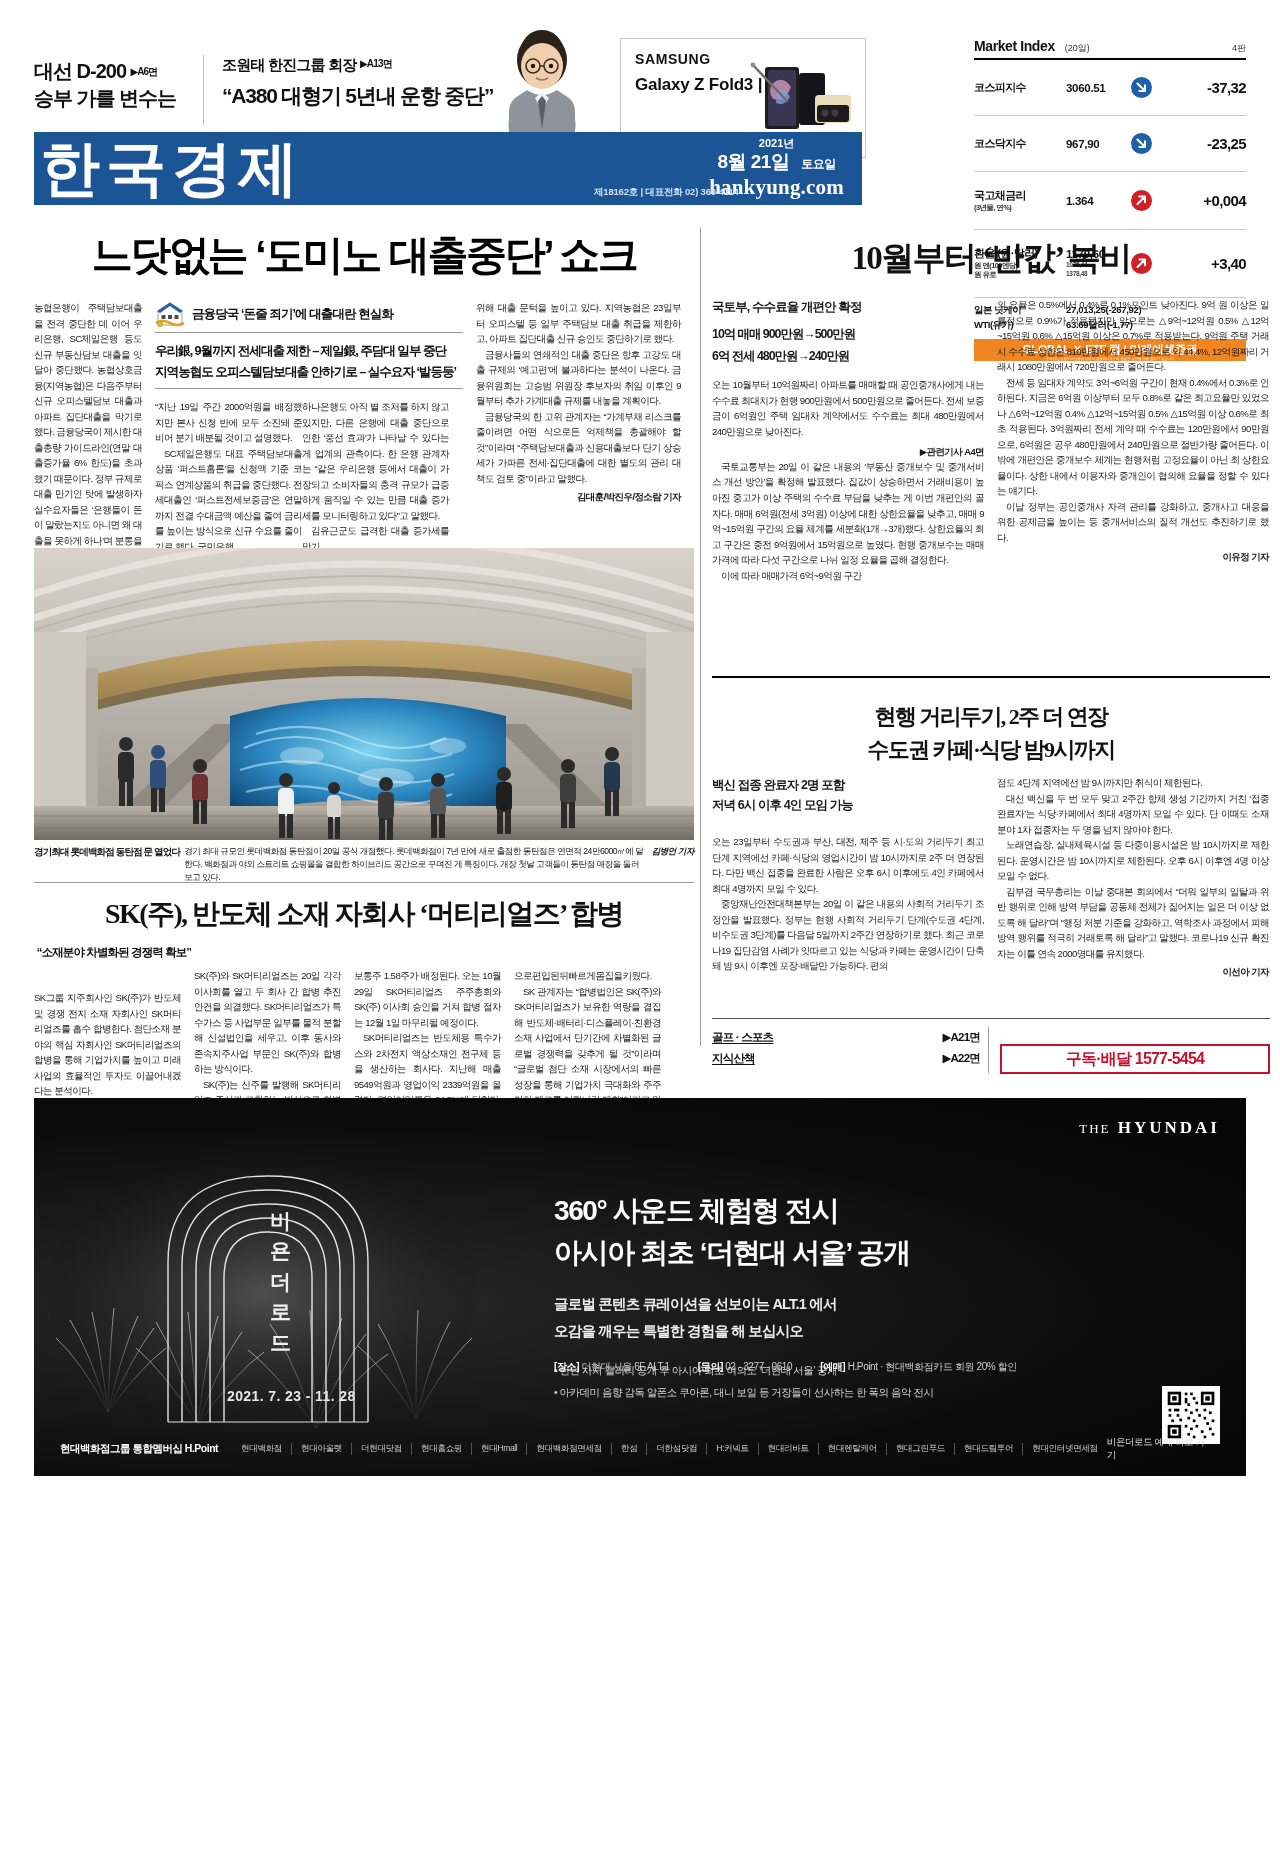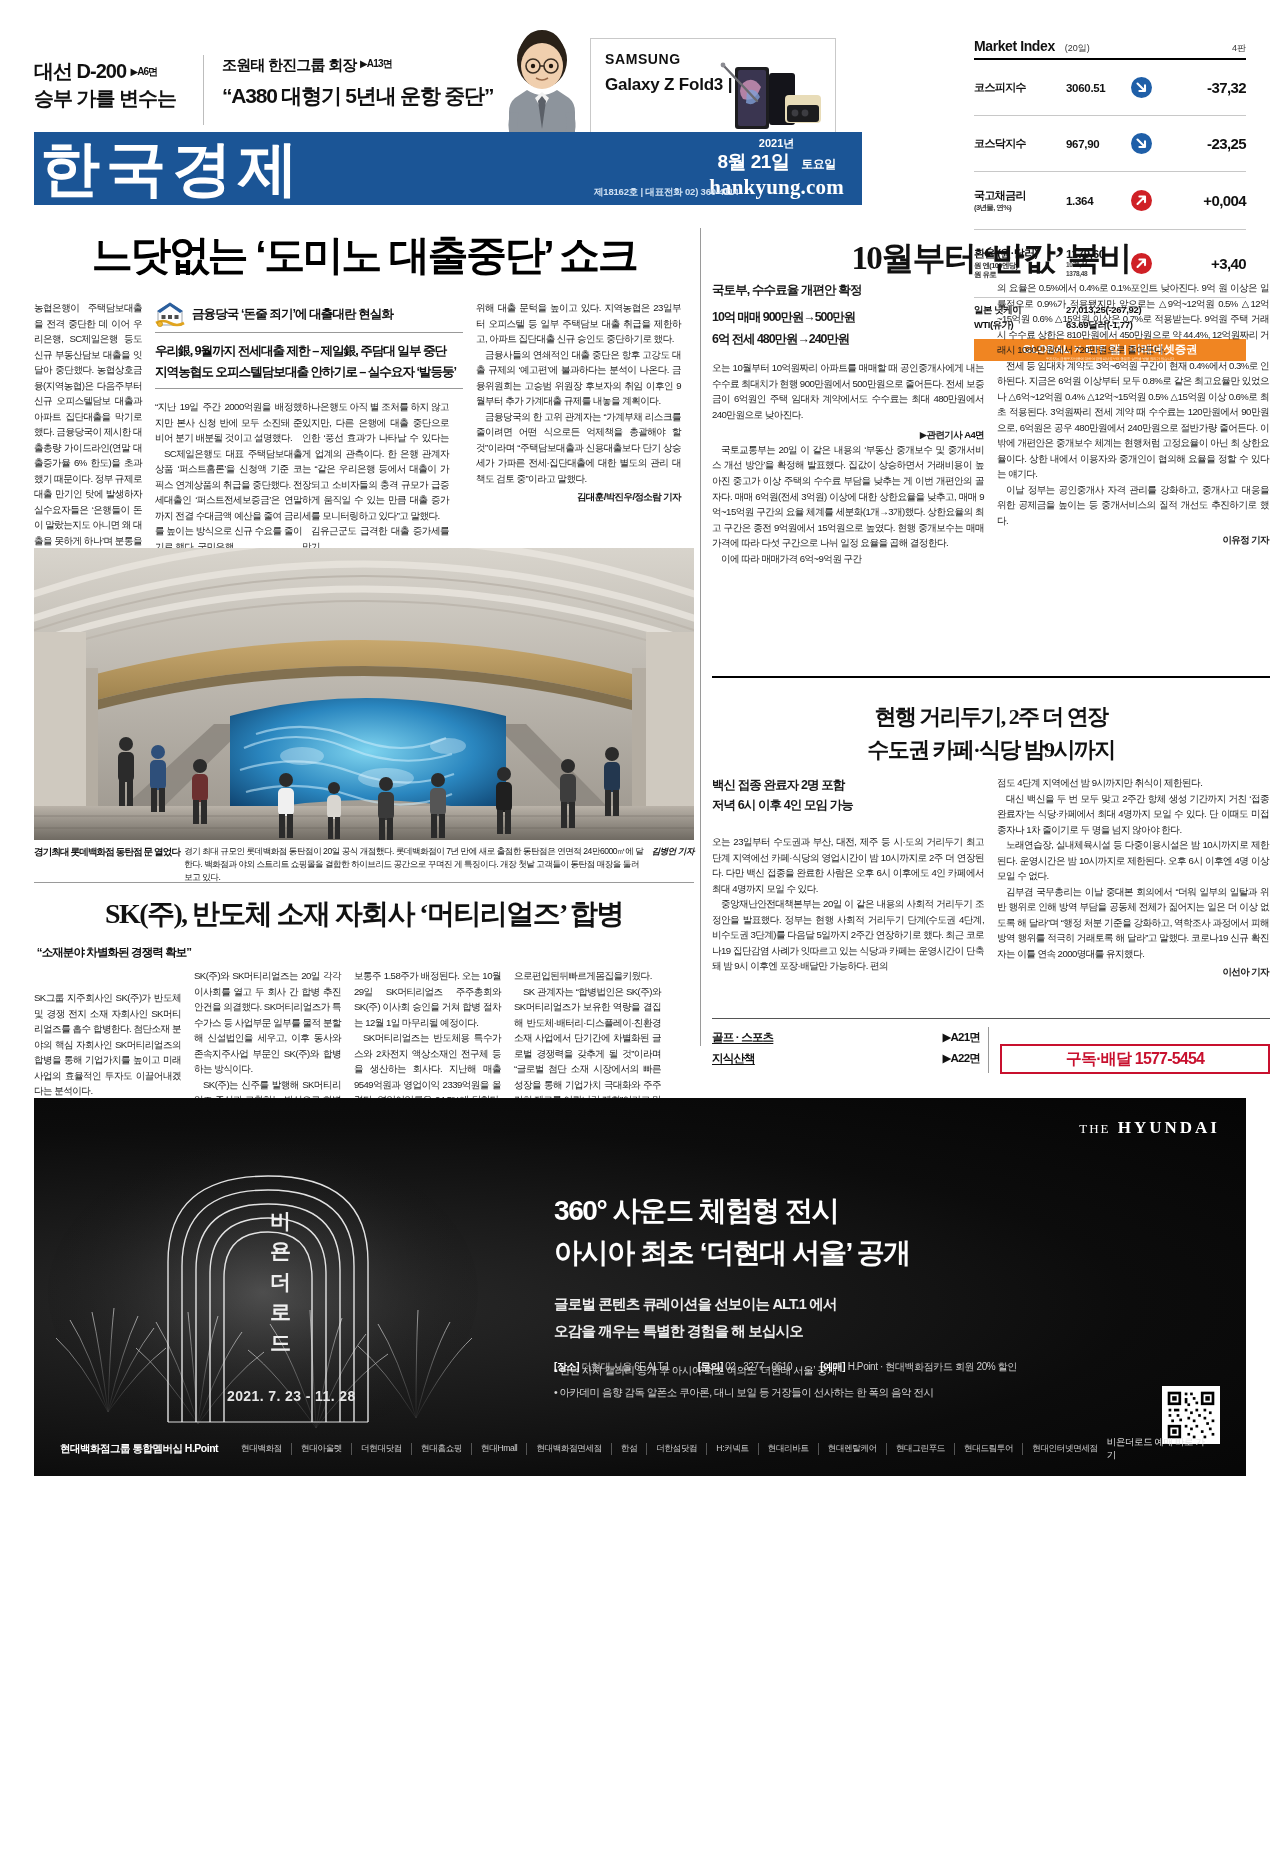--- a/index.html
+++ b/index.html
@@ -21,21 +21,21 @@
   .teaser-mid { padding-top: 26px; }
   .teaser-mid .tm-kicker { font-size: 15px; font-weight: 600; letter-spacing:-0.8px; margin-bottom: 7px; }
   .teaser-mid .tm-head { font-size: 21px; font-weight: 800; letter-spacing:-1.2px; white-space:nowrap; }
   .caricature { width: 86px; height: 150px; margin-left: 6px; position:relative; top:-4px; }
 
   .topstrip-spacer { flex:1; }
 
   
   .samsung-ad {
     width: 246px; height: 120px; border:1px solid #c9c9c9; background:#fff;
-    position:absolute; left: 590px; top: 38px; overflow:hidden;
+    position:absolute; left: 620px; top: 38px; overflow:hidden;
   }
   .samsung-logo { font-size: 14px; font-weight:800; letter-spacing:0.6px; padding: 12px 0 0 14px; color:#101010; }
   .samsung-copy { font-size: 17px; font-weight: 800; padding: 8px 0 0 14px; letter-spacing:-0.2px; }
   .samsung-fine { position:absolute; right:6px; bottom:4px; font-size:4.5px; color:#999; letter-spacing:0.2px;}
   .phone-art { position:absolute; right: 8px; top: 22px; width: 110px; height: 82px; }
 
   
   .market {
     position:absolute; right: 34px; top: 38px; width: 272px;
   }
@@ -124,21 +124,21 @@
   .sk-body { position:absolute; left:34px; top: 968px; width:660px; display:flex; gap:13px;}
 
   
   .r-head1 {
     position:absolute; left: 712px; top: 236px; width: 558px; text-align:center;
     font-family:"Liberation Serif","DejaVu Serif",serif;
     font-size: 33px; font-weight:800; letter-spacing:-1.6px;
   }
   .r-kicker { font-size: 12.5px; font-weight:800; letter-spacing:-0.9px; line-height:1.6; margin-bottom:7px;}
   .r-bullets div { font-size: 12.4px; font-weight:700; letter-spacing:-1px; line-height:1.75; }
-  .r-body1 { position:absolute; left: 712px; top: 280px; width: 558px; display:flex; gap:13px; }
+  .r-body1 { position:absolute; left: 712px; top: 297px; width: 558px; display:flex; gap:13px; }
   .hr-black { position:absolute; background:#000; height:2px; }
   .hr-thin { position:absolute; background:#9a9a9a; height:1px; }
 
   .r-head2 {
     position:absolute; left: 712px; top: 700px; width: 558px; text-align:center;
     font-family:"Liberation Serif","DejaVu Serif",serif;
     font-size: 22px; font-weight:800; letter-spacing:-1.6px; line-height:1.5;
   }
   .r-body2 { position:absolute; left: 712px; top: 775px; width: 558px; display:flex; gap:13px;}
 
@@ -583,21 +583,21 @@
   <div class="r-body2">
     <div class="col" style="width:272px;">
       <div class="r-kicker" style="white-space:pre-line">백신 접종 완료자 2명 포함
 저녁 6시 이후 4인 모임 가능</div>
       <div style="height:12px"></div>
       <p class="noind">오는 23일부터 수도권과 부산, 대전, 제주 등 시·도의 거리두기 최고 단계 지역에선 카페·식당의 영업시간이 밤 10시까지로 2주 더 연장된다. 다만 백신 접종을 완료한 사람은 오후 6시 이후에도 4인 카페에서 최대 4명까지 모일 수 있다.</p>
       <p>중앙재난안전대책본부는 20일 이 같은 내용의 사회적 거리두기 조정안을 발표했다. 정부는 현행 사회적 거리두기 단계(수도권 4단계, 비수도권 3단계)를 다음달 5일까지 2주간 연장하기로 했다. 최근 코로나19 집단감염 사례가 잇따르고 있는 식당과 카페는 운영시간이 단축돼 밤 9시 이후엔 포장·배달만 가능하다. 편의</p>
     </div>
     <div class="col" style="width:272px;">
       <p class="noind">점도 4단계 지역에선 밤 9시까지만 취식이 제한된다.</p>
-      <p>대신 백신을 두 번 모두 맞고 2주간 항체 생성 기간까지 거친 ‘접종 완료자’는 식당·카페에서 최대 4명까지 모일 수 있다. 단 이때도 미접종자나 1차 줄이기로 두 명을 넘지 않아야 한다.</p>
+      <p>대신 백신을 두 번 모두 맞고 2주간 항체 생성 기간까지 거친 ‘접종 완료자’는 식당·카페에서 최대 4명까지 모일 수 있다. 단 이때도 소재분야 1차 접종자는 두 명을 넘지 않아야 한다.</p>
       <p>노래연습장, 실내체육시설 등 다중이용시설은 밤 10시까지로 제한된다. 운영시간은 밤 10시까지로 제한된다. 오후 6시 이후엔 4명 이상 모일 수 없다.</p>
       <p>김부겸 국무총리는 이날 중대본 회의에서 “더워 일부의 일탈과 위반 행위로 인해 방역 부담을 공동체 전체가 짊어지는 일은 더 이상 없도록 해 달라”며 “행정 처분 기준을 강화하고, 역학조사 과정에서 피해 방역 행위를 적극히 거래토록 해 달라”고 말했다. 코로나19 신규 확진자는 이틀 연속 2000명대를 유지했다.</p>
       <div class="byline">이선아 기자</div>
     </div>
   </div>
 
   <div class="hr-black" style="left:712px; top:1018px; width:558px; height:1px; background:#555;"></div>
 
   <div class="index-box">
     <div class="ir">

